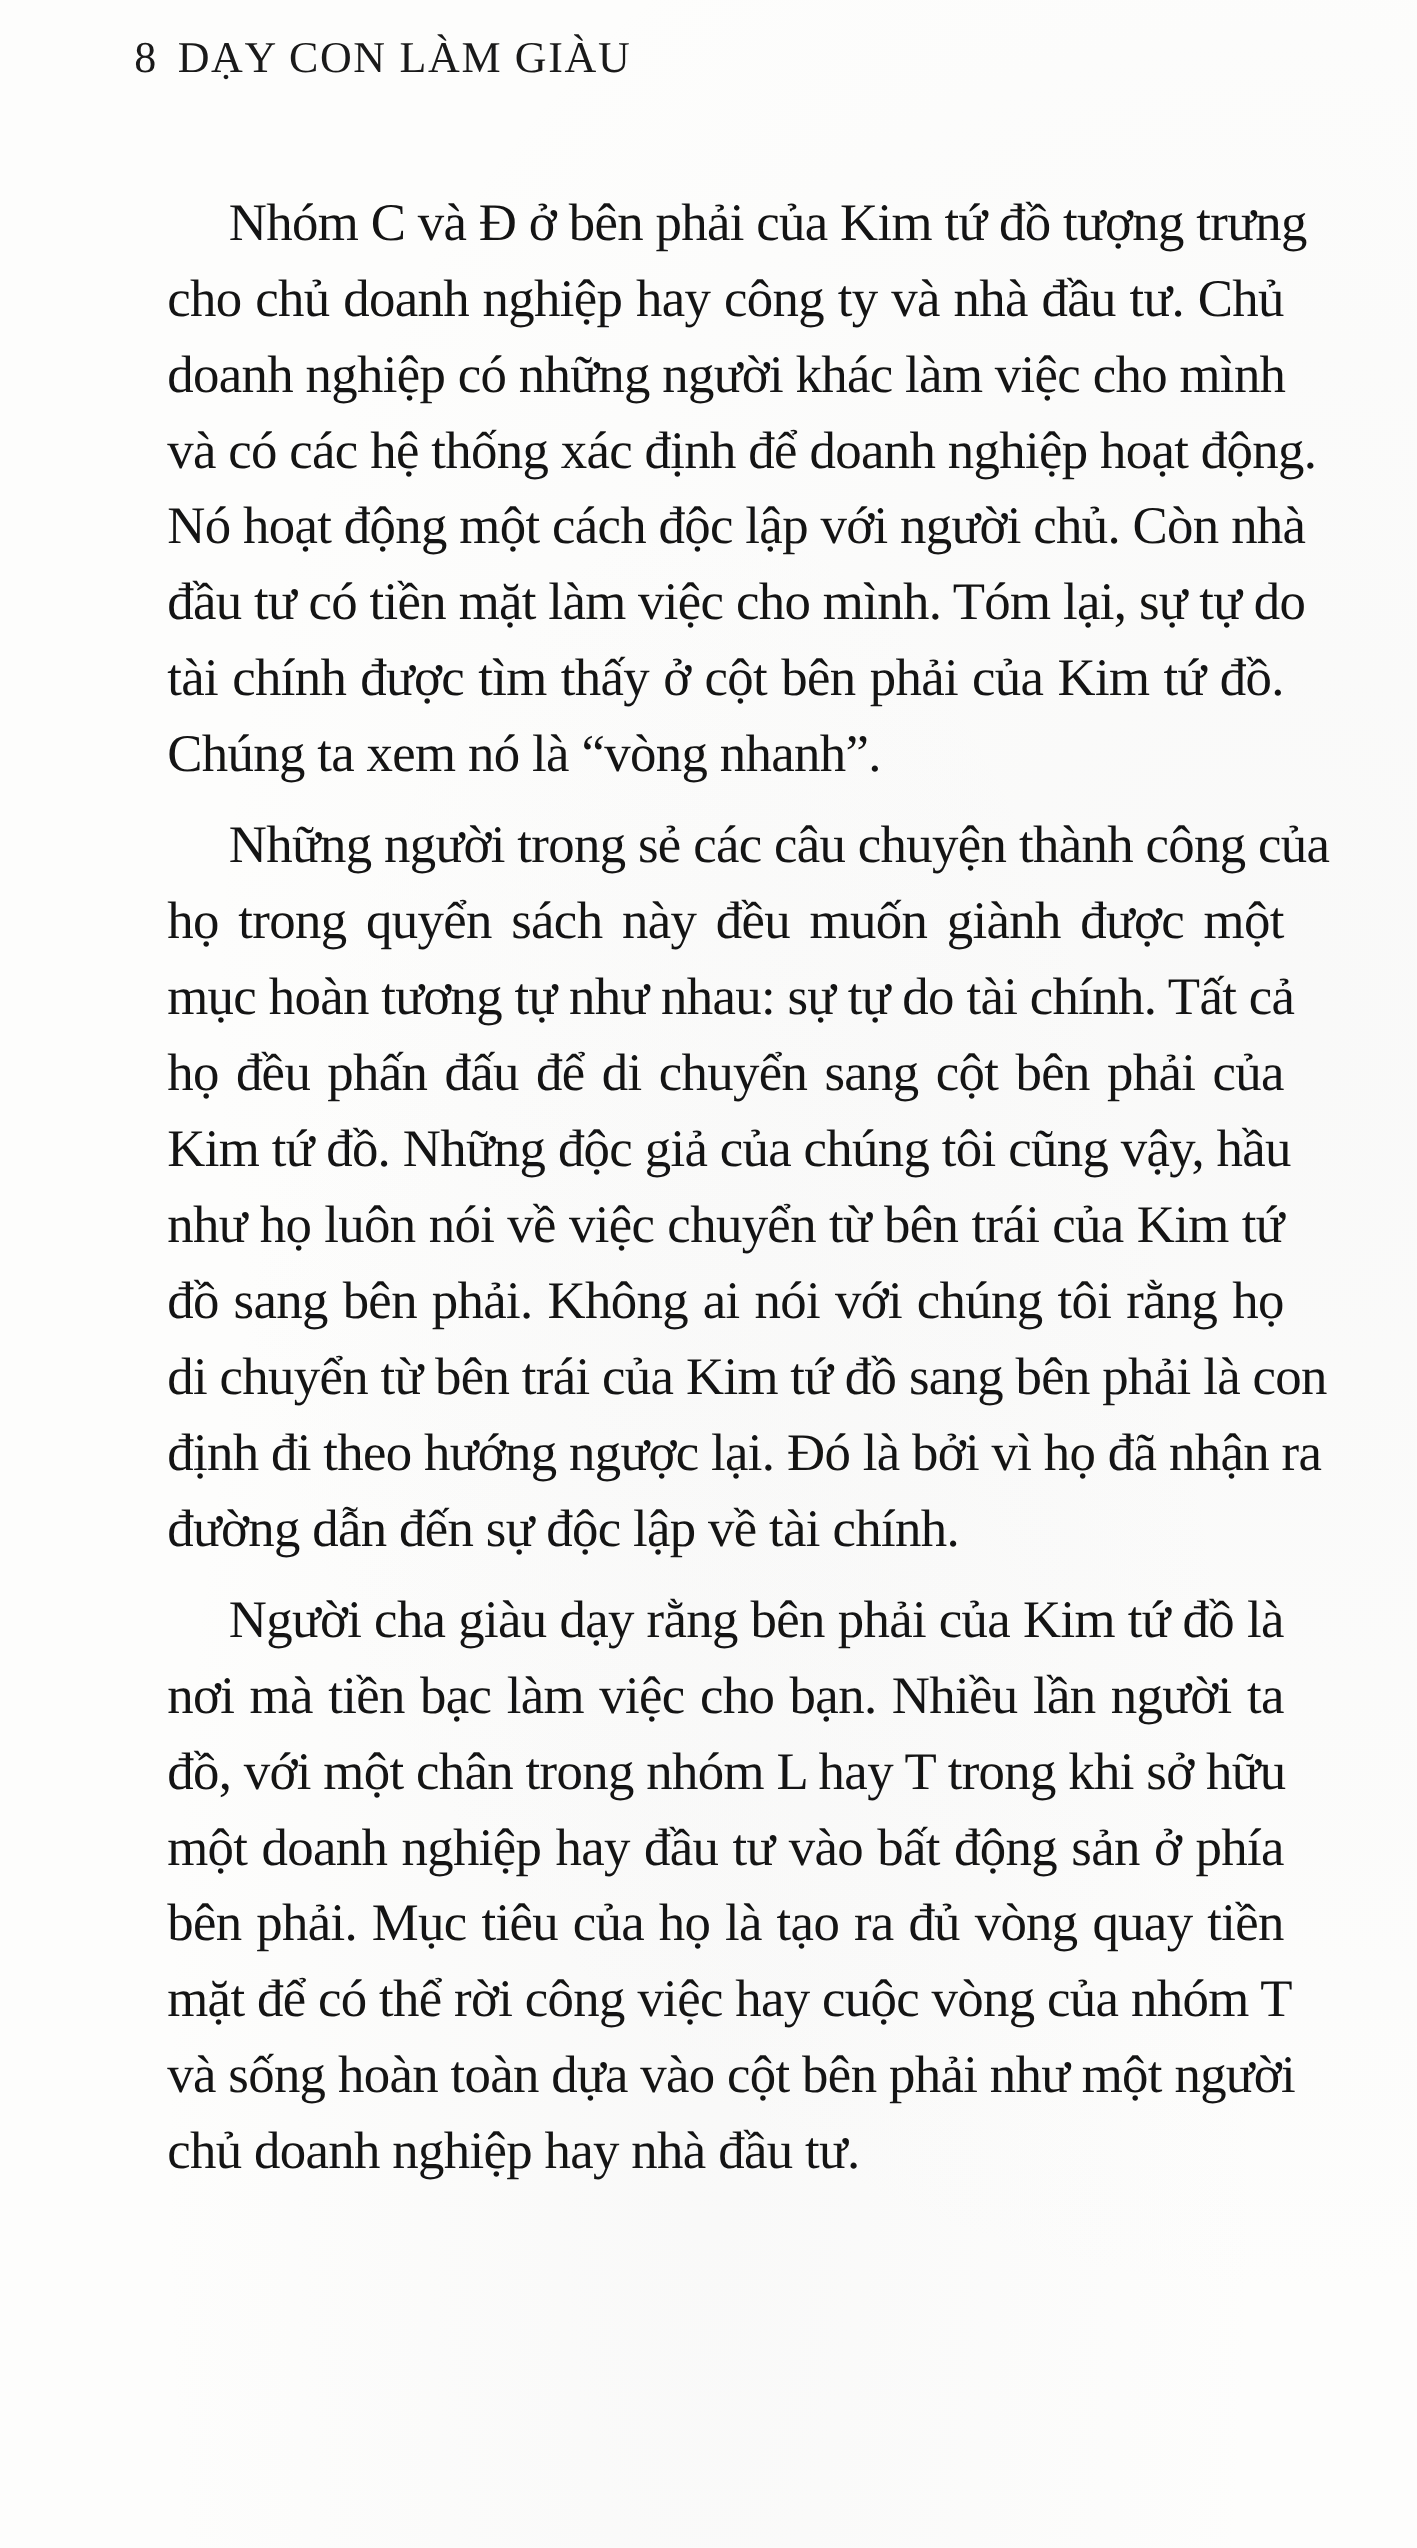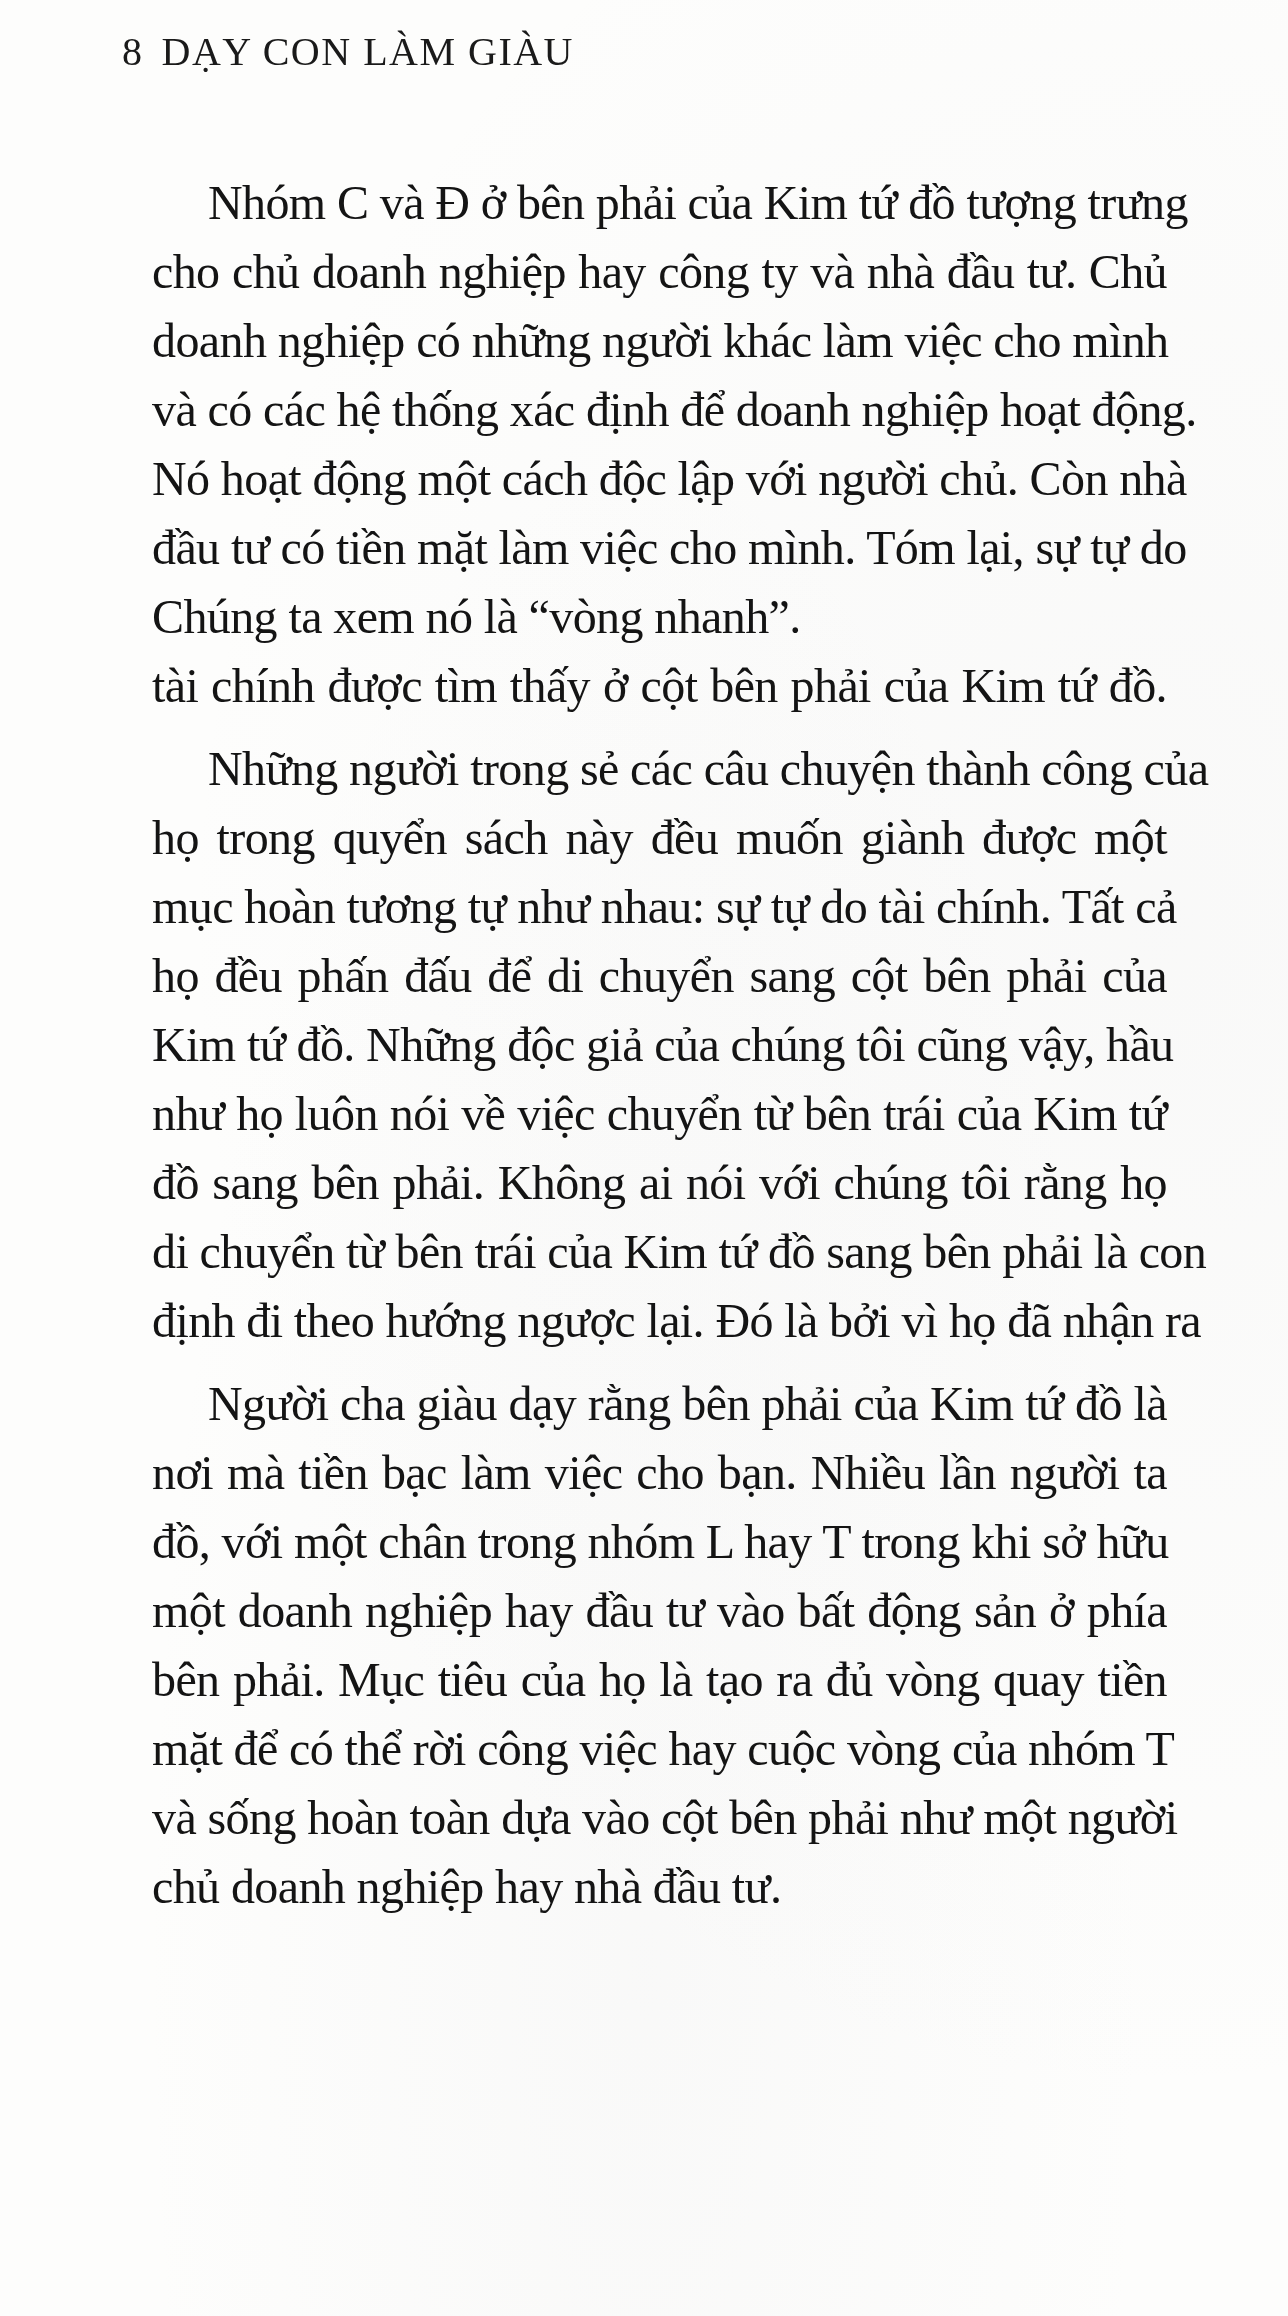--- a/index.html
+++ b/index.html
@@ -78,33 +78,34 @@
 </header>
 
 <main class="text-block">
   <p class="para">
     <span class="line first">Nhóm C và Đ ở bên phải của Kim tứ đồ tượng trưng</span>
     <span class="line">cho chủ doanh nghiệp hay công ty và nhà đầu tư. Chủ</span>
     <span class="line">doanh nghiệp có những người khác làm việc cho mình</span>
     <span class="line">và có các hệ thống xác định để doanh nghiệp hoạt động.</span>
     <span class="line">Nó hoạt động một cách độc lập với người chủ. Còn nhà</span>
     <span class="line">đầu tư có tiền mặt làm việc cho mình. Tóm lại, sự tự do</span>
+    <span class="line">tài chính được tìm thấy ở cột bên phải của Kim tứ đồ.</span>
     <span class="line last">Chúng ta xem nó là “vòng nhanh”.</span>
-    <span class="line">tài chính được tìm thấy ở cột bên phải của Kim tứ đồ.</span>
   </p>
   <p class="para">
     <span class="line first">Những người trong sẻ các câu chuyện thành công của</span>
     <span class="line">họ trong quyển sách này đều muốn giành được một</span>
     <span class="line">mục hoàn tương tự như nhau: sự tự do tài chính. Tất cả</span>
     <span class="line">họ đều phấn đấu để di chuyển sang cột bên phải của</span>
     <span class="line">Kim tứ đồ. Những độc giả của chúng tôi cũng vậy, hầu</span>
     <span class="line">như họ luôn nói về việc chuyển từ bên trái của Kim tứ</span>
     <span class="line">đồ sang bên phải. Không ai nói với chúng tôi rằng họ</span>
     <span class="line">di chuyển từ bên trái của Kim tứ đồ sang bên phải là con</span>
     <span class="line">định đi theo hướng ngược lại. Đó là bởi vì họ đã nhận ra</span>
+    <span class="line last">đường dẫn đến sự độc lập về tài chính.</span>
   </p>
   <p class="para">
     <span class="line first">Người cha giàu dạy rằng bên phải của Kim tứ đồ là</span>
     <span class="line">nơi mà tiền bạc làm việc cho bạn. Nhiều lần người ta</span>
     <span class="line">đồ, với một chân trong nhóm L hay T trong khi sở hữu</span>
     <span class="line">một doanh nghiệp hay đầu tư vào bất động sản ở phía</span>
     <span class="line">bên phải. Mục tiêu của họ là tạo ra đủ vòng quay tiền</span>
     <span class="line">mặt để có thể rời công việc hay cuộc vòng của nhóm T</span>
     <span class="line">và sống hoàn toàn dựa vào cột bên phải như một người</span>
     <span class="line last">chủ doanh nghiệp hay nhà đầu tư.</span>

